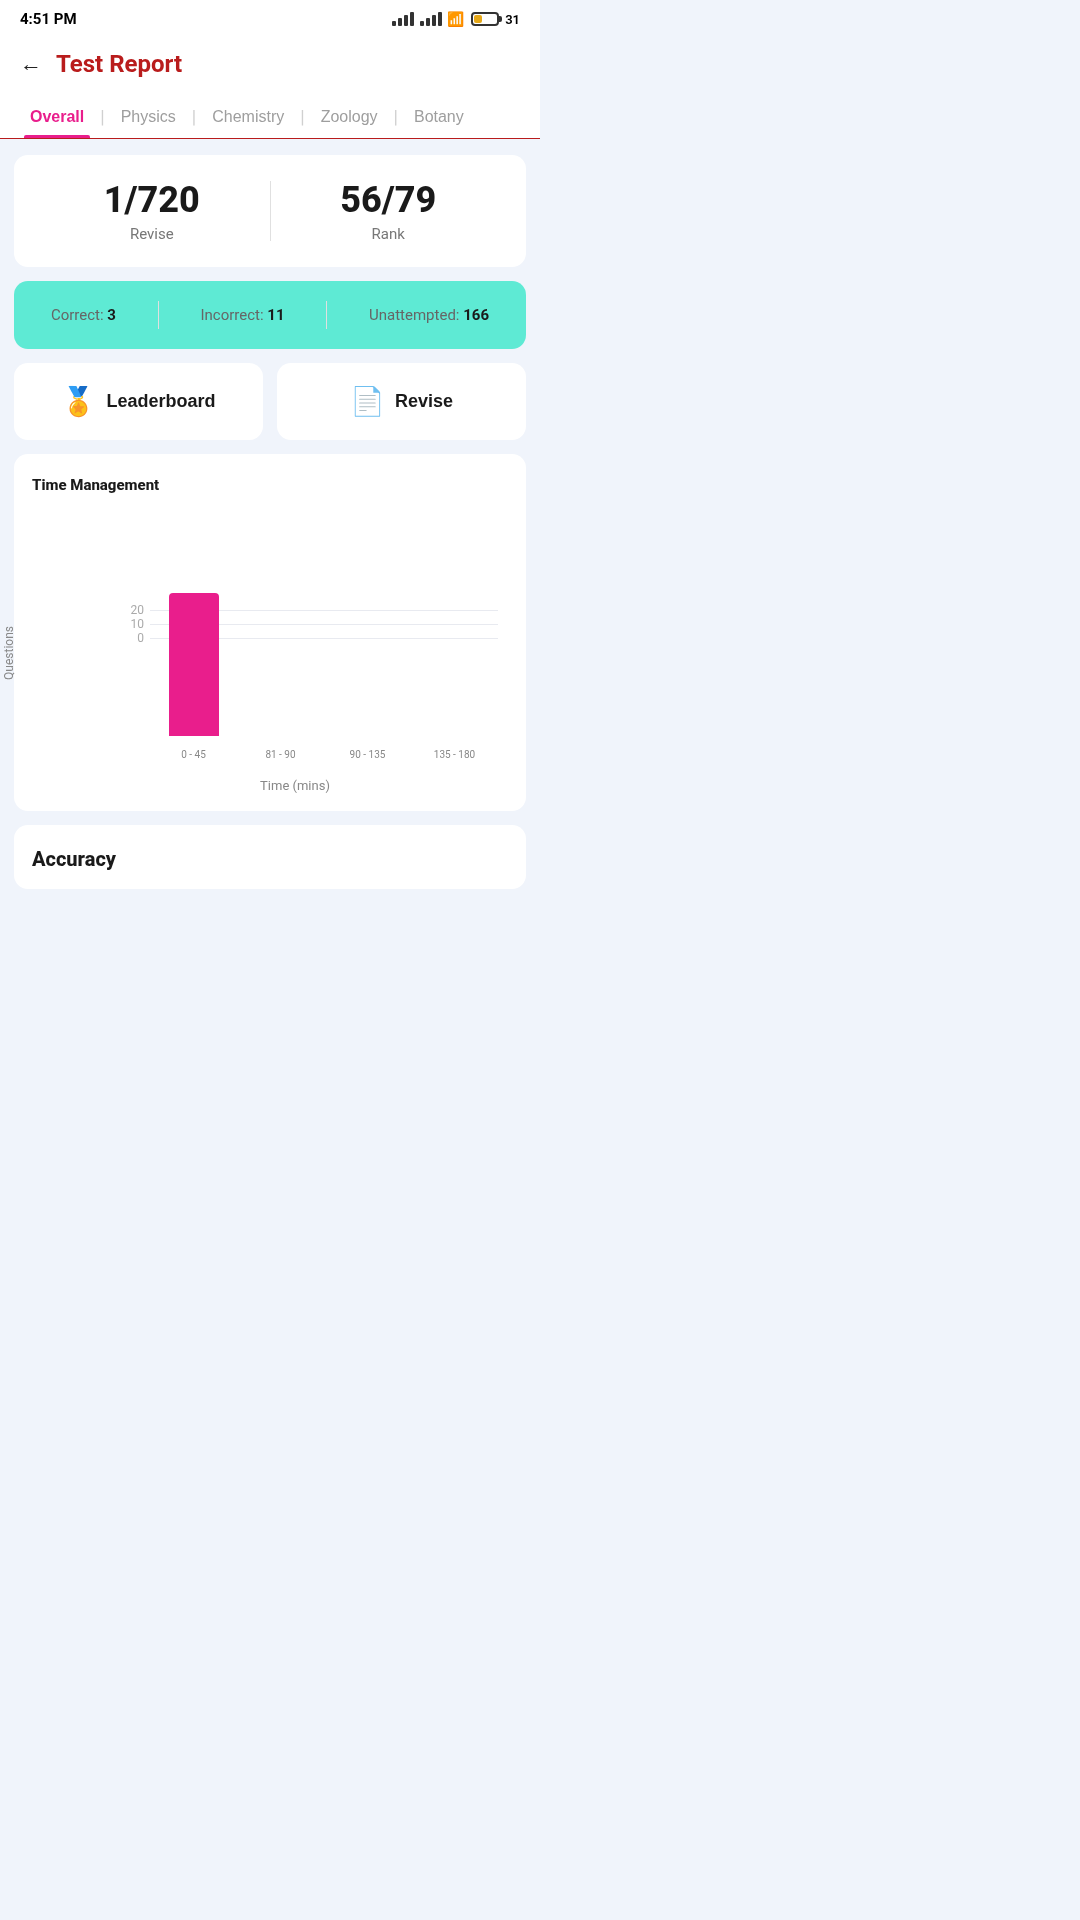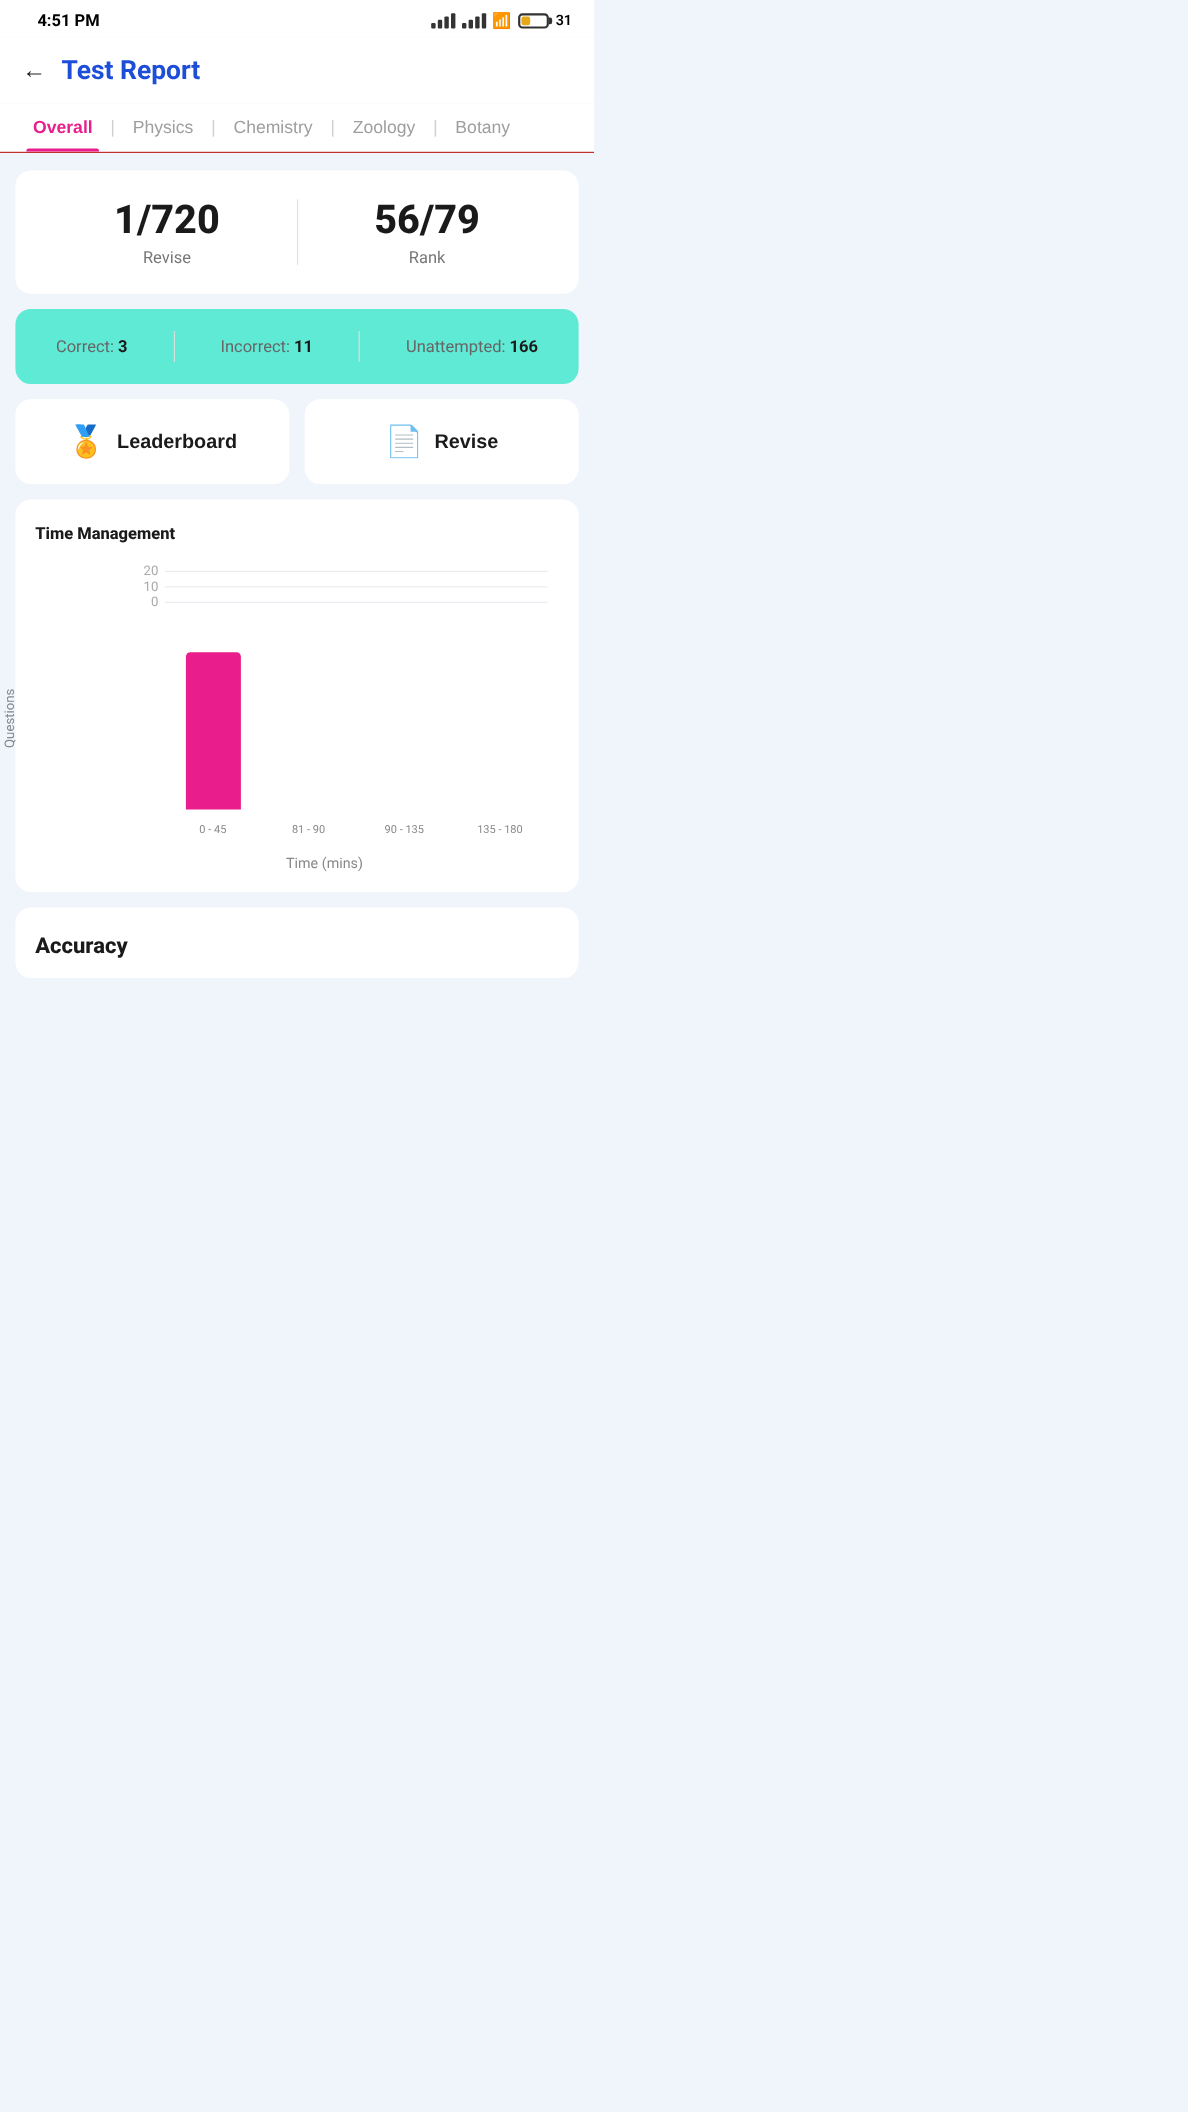--- a/index.html
+++ b/index.html
@@ -12,21 +12,21 @@
       background: #f0f4fb;
       position: relative;
     }
 
     
     .status-bar {
       background: #fff;
       display: flex;
       justify-content: space-between;
       align-items: center;
-      padding: 10px 20px 6px 34px;
+      padding: 10px 20px 6px 20px;
       font-size: 14px;
       font-weight: 600;
     }
     .status-bar-time { font-weight: 700; font-size: 15px; }
     .status-bar-icons { display: flex; align-items: center; gap: 6px; }
     .signal-bar-group { display: flex; align-items: flex-end; gap: 2px; }
     .signal-bar { background: #333; border-radius: 1px; width: 4px; }
     .battery-icon {
       border: 2px solid #333;
       border-radius: 4px;
@@ -67,21 +67,21 @@
       font-size: 22px;
       color: #222;
       cursor: pointer;
       background: none;
       border: none;
       line-height: 1;
     }
     .header-title {
       font-size: 24px;
       font-weight: 700;
-      color: #1d4ed8;
+      color: #b91c1c;
     }
 
     
     .tabs-container {
       background: #fff;
       display: flex;
       align-items: center;
       padding: 0 16px;
       border-bottom: 1px solid #b91c1c;
       overflow-x: auto;
@@ -228,21 +228,21 @@
       transform: translateY(-50%) rotate(-90deg);
       font-size: 12px;
       color: #888;
       white-space: nowrap;
     }
     .chart-grid {
       position: absolute;
       top: 0; left: 0; right: 0; bottom: 36px;
       display: flex;
       flex-direction: column;
-      justify-content: flex-start;
+      justify-content: center;
     }
     .grid-line {
       display: flex;
       align-items: center;
       gap: 6px;
     }
     .grid-line-label {
       font-size: 12px;
       color: #aaa;
       width: 22px;

